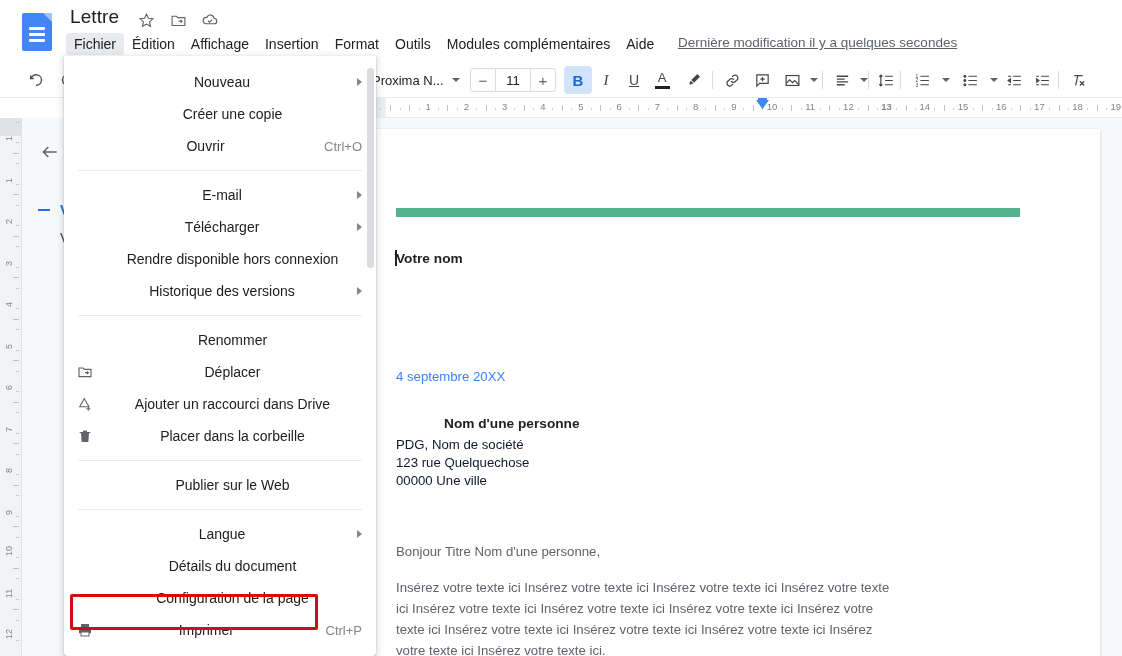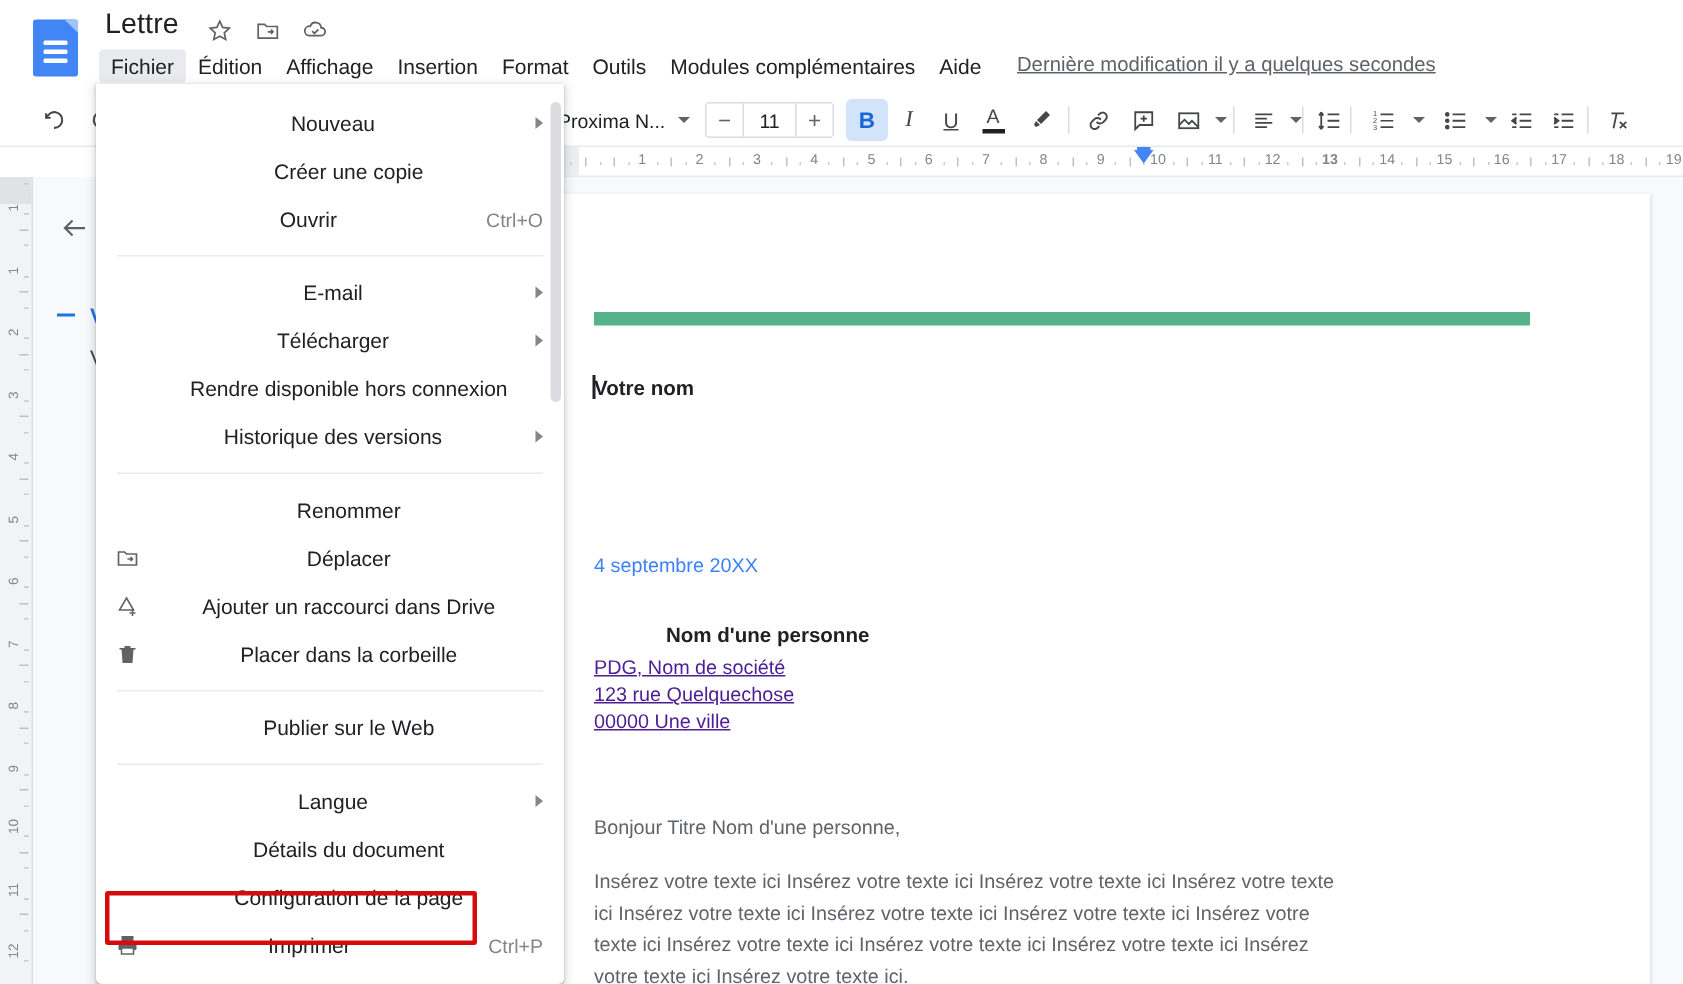--- a/index.html
+++ b/index.html
@@ -145,21 +145,21 @@
   }
   .sender-name {
     position:absolute; left:26px; top:122px; font-size:13.7px; font-weight:bold; color:#202124;
   }
   .caret-bar {
     position:absolute; left:25px; top:121px; width:1.5px; height:16px; background:#202124;
   }
   .sender-lines { position:absolute; left:26px; top:142px; line-height:16.2px; font-size:13.2px; color:#5f6368; }
   .date-line { position:absolute; left:26px; top:240px; font-size:13.2px; color:#3b82f6; }
   .recip-name { position:absolute; left:26px; top:287px; font-size:13.7px; font-weight:bold; color:#202124;margin-left:48px; }
-  .recip-lines { position:absolute; left:26px; top:307px; line-height:18px; font-size:13.2px; color:#4c1d95;text-decoration:underline; }
+  .recip-lines { position:absolute; left:26px; top:307px; line-height:18px; font-size:13.2px; color:#0f172a; }
   .salutation { position:absolute; left:26px; top:415px; font-size:13.2px; color:#5f6368; }
   .body-par {
     position:absolute; left:26px; top:448px; width:500px;
     line-height:21px; font-size:13.2px; color:#5f6368; text-align:left;
   }
 
   
   .dropdown {
     position:absolute; left:64px; top:56px; width:312px; height:600px;
     background:#fff; border-radius:0 0 4px 4px;

